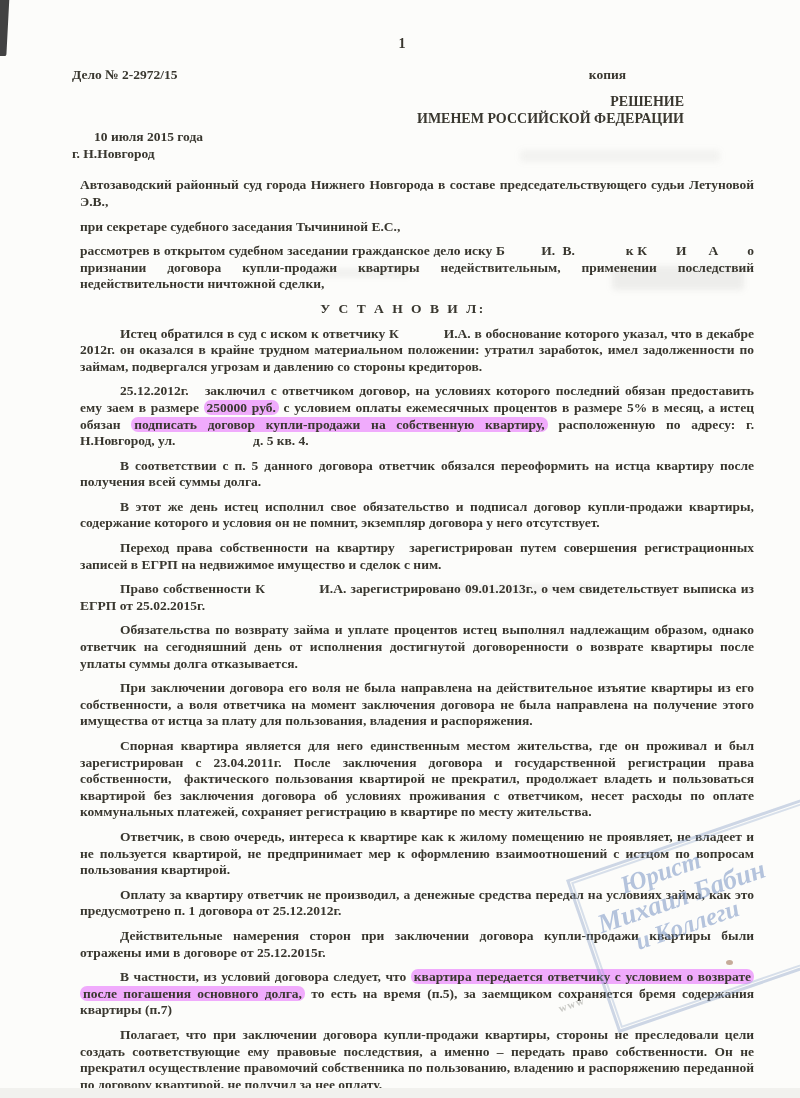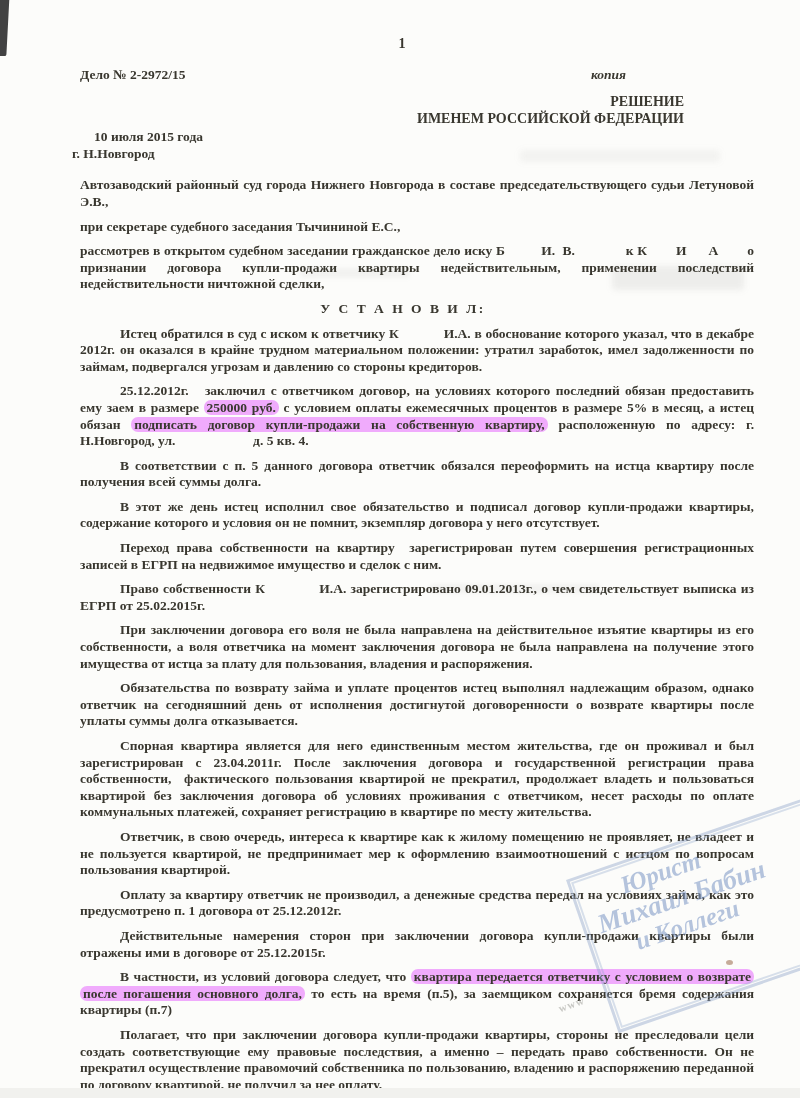--- a/index.html
+++ b/index.html
@@ -9,22 +9,22 @@
     background:#fcfcfa;
     overflow:hidden;
     font-family:"Liberation Serif", serif;
     color:#39372f;
   }
   .content{
     position:absolute;left:72px;top:36px;width:690px;
     font-size:13.5px;line-height:16.6px;font-weight:bold;
   }
   .page-number{text-align:center;width:660px;margin:0 0 14px 0;font-size:14px;}
-  .case-row{display:flex;justify-content:space-between;align-items:flex-start;margin:0 0 6px 8px;}
-  .copy-label{margin-right:136px;font-style:italic;}
+  .case-row{display:flex;justify-content:space-between;align-items:flex-start;margin:0 0 6px 0;}
+  .copy-label{margin-right:136px;}
   .title-block{width:612px;text-align:right;line-height:17px;font-size:14px;margin:10px 0 0 0;}
   .date-row{display:flex;justify-content:space-between;align-items:baseline;margin:2px 0 0 0;flex-direction:column;}
   .date-left{padding-left:22px;}
   .city-right{margin-right:186px;}
   .paragraphs{margin-top:15px;}
   .para{margin:8px;text-align:justify;text-indent:40px;}
   .para.pre{text-indent:0;}
   .para.heading{text-align:center;text-indent:0;letter-spacing:2.5px;margin:2px 28px 6px 0;}
   .hl{
     background:#f0abfc;
@@ -110,22 +110,22 @@
         <p class="para pre"><span>Автозаводский районный суд города Нижнего Новгорода в составе председательствующего судьи Летуновой Э.В.,</span></p>
         <p class="para pre"><span>при секретаре судебного заседания Тычининой Е.С.,</span></p>
         <p class="para pre"><span>рассмотрев в открытом судебном заседании гражданское дело иску Б&nbsp;&nbsp;&nbsp;&nbsp;&nbsp;&nbsp;&nbsp;&nbsp;&nbsp;&nbsp;И.&nbsp;&nbsp;В.&nbsp;&nbsp;&nbsp;&nbsp;&nbsp;&nbsp;&nbsp;&nbsp;&nbsp;&nbsp;&nbsp;&nbsp;&nbsp;&nbsp;к К&nbsp;&nbsp;&nbsp;&nbsp;&nbsp;&nbsp;&nbsp;&nbsp;И&nbsp;&nbsp;&nbsp;&nbsp;&nbsp;&nbsp;А&nbsp;&nbsp;&nbsp;&nbsp;&nbsp;&nbsp;&nbsp;&nbsp;о признании договора купли-продажи квартиры недействительным, применении последствий недействительности ничтожной сделки,</span></p>
         <p class="para heading"><span>У С Т А Н О В И Л:</span></p>
         <p class="para ind"><span>Истец обратился в суд с иском к ответчику К&nbsp;&nbsp;&nbsp;&nbsp;&nbsp;&nbsp;&nbsp;&nbsp;&nbsp;&nbsp;&nbsp;&nbsp;И.А. в обоснование которого указал, что в декабре 2012г. он оказался в крайне трудном материальном положении: утратил заработок, имел задолженности по займам, подвергался угрозам и давлению со стороны кредиторов.</span></p>
         <p class="para ind"><span>25.12.2012г.&nbsp;&nbsp; заключил с ответчиком договор, на условиях которого последний обязан предоставить ему заем в размере </span><span class="hl">250000 руб.</span><span> с условием оплаты ежемесячных процентов в размере 5% в месяц, а истец обязан </span><span class="hl">подписать договор купли-продажи на собственную квартиру,</span><span> расположенную по адресу: г. Н.Новгород, ул.&nbsp;&nbsp;&nbsp;&nbsp;&nbsp;&nbsp;&nbsp;&nbsp;&nbsp;&nbsp;&nbsp;&nbsp;&nbsp;&nbsp;&nbsp;&nbsp;&nbsp;&nbsp;&nbsp;&nbsp;&nbsp;&nbsp; д. 5 кв. 4.</span></p>
         <p class="para ind"><span>В соответствии с п. 5 данного договора ответчик обязался переоформить на истца квартиру после получения всей суммы долга.</span></p>
         <p class="para ind"><span>В этот же день истец исполнил свое обязательство и подписал договор купли-продажи квартиры, содержание которого и условия он не помнит, экземпляр договора у него отсутствует.</span></p>
         <p class="para ind"><span>Переход права собственности на квартиру&nbsp; зарегистрирован путем совершения регистрационных записей в ЕГРП на недвижимое имущество и сделок с ним.</span></p>
         <p class="para ind"><span>Право собственности К&nbsp;&nbsp;&nbsp;&nbsp;&nbsp;&nbsp;&nbsp;&nbsp;&nbsp;&nbsp;&nbsp;&nbsp;&nbsp;И.А. зарегистрировано 09.01.2013г., о чем свидетельствует выписка из ЕГРП от 25.02.2015г.</span></p>
+        <p class="para ind"><span>Обязательства по возврату займа и уплате процентов истец выполнял надлежащим образом, однако ответчик на сегодняшний день от исполнения достигнутой договоренности о возврате квартиры после уплаты суммы долга отказывается.</span></p>
         <p class="para ind"><span>При заключении договора его воля не была направлена на действительное изъятие квартиры из его собственности, а воля ответчика на момент заключения договора не была направлена на получение этого имущества от истца за плату для пользования, владения и распоряжения.</span></p>
-        <p class="para ind"><span>Обязательства по возврату займа и уплате процентов истец выполнял надлежащим образом, однако ответчик на сегодняшний день от исполнения достигнутой договоренности о возврате квартиры после уплаты суммы долга отказывается.</span></p>
         <p class="para ind"><span>Спорная квартира является для него единственным местом жительства, где он проживал и был зарегистрирован с 23.04.2011г. После заключения договора и государственной регистрации права собственности,&nbsp; фактического пользования квартирой не прекратил, продолжает владеть и пользоваться квартирой без заключения договора об условиях проживания с ответчиком, несет расходы по оплате коммунальных платежей, сохраняет регистрацию в квартире по месту жительства.</span></p>
         <p class="para ind"><span>Ответчик, в свою очередь, интереса к квартире как к жилому помещению не проявляет, не владеет и не пользуется квартирой, не предпринимает мер к оформлению взаимоотношений с истцом по вопросам пользования квартирой.</span></p>
         <p class="para ind"><span>Оплату за квартиру ответчик не производил, а денежные средства передал на условиях займа, как это предусмотрено п. 1 договора от 25.12.2012г.</span></p>
         <p class="para ind"><span>Действительные намерения сторон при заключении договора купли-продажи квартиры были отражены ими в договоре от 25.12.2015г.</span></p>
         <p class="para ind"><span>В частности, из условий договора следует, что </span><span class="hl">квартира передается ответчику с условием о возврате после погашения основного долга,</span><span> то есть на время (п.5), за заемщиком сохраняется бремя содержания квартиры (п.7)</span></p>
         <p class="para ind"><span>Полагает, что при заключении договора купли-продажи квартиры, стороны не преследовали цели создать соответствующие ему правовые последствия, а именно – передать право собственности. Он не прекратил осуществление правомочий собственника по пользованию, владению и распоряжению переданной по договору квартирой, не получил за нее оплату.</span></p>
         <p class="para ind"><span>Кадастровая стоимость спорной квартиры составляет 1580167,32 руб.</span></p>
         <p class="para ind"><span>Истец просит:</span></p>
         <p class="para ind"><span>- признать недействительным договор купли-продажи квартиры по адресу: г. Н.Новгород, ул.&nbsp;&nbsp;&nbsp;&nbsp;, д.&nbsp;&nbsp;&nbsp; кв. 4, заключенный между Б&nbsp;&nbsp;&nbsp;&nbsp;&nbsp;&nbsp;&nbsp;&nbsp;&nbsp;&nbsp;&nbsp;&nbsp;И&nbsp;&nbsp;&nbsp;&nbsp;&nbsp;&nbsp;&nbsp;В&nbsp;&nbsp;&nbsp;&nbsp;&nbsp;&nbsp;&nbsp;&nbsp;&nbsp;&nbsp;&nbsp;&nbsp;&nbsp;&nbsp;&nbsp;и покупателем К. И&nbsp;&nbsp;&nbsp;&nbsp;&nbsp;&nbsp;А</span></p>
       </div>

